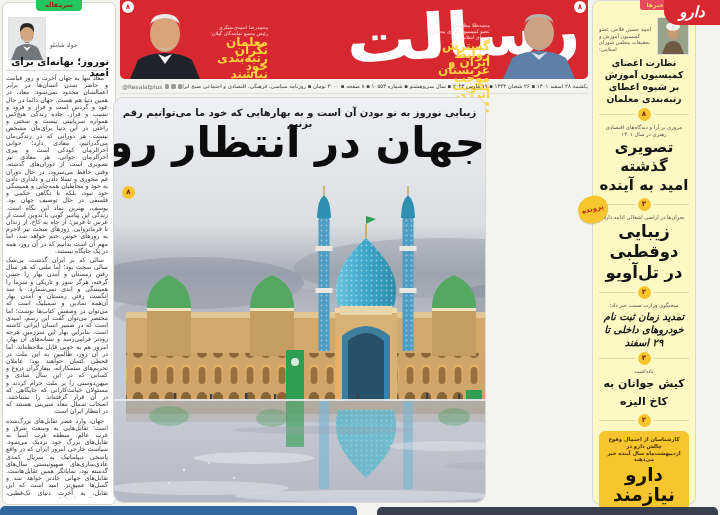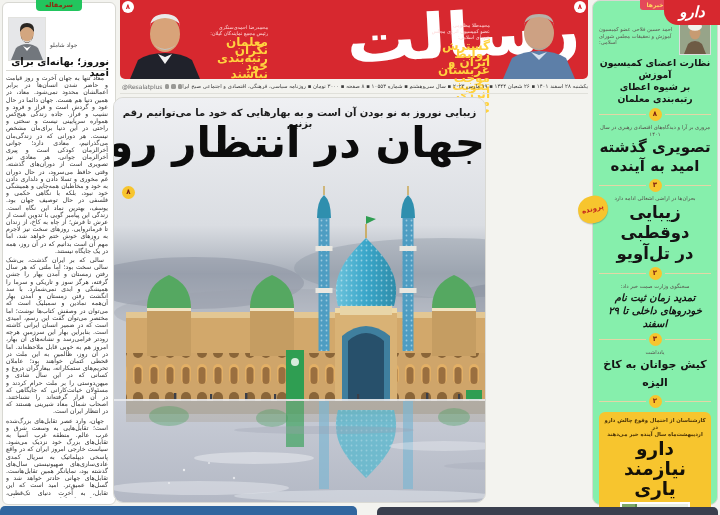--- a/index.html
+++ b/index.html
@@ -47,21 +47,21 @@
   #lead svg { position:absolute; left:0; top:0; }
   .lead-kicker { left:0; top:9px; width:100%; text-align:center; font-size:10px; font-weight:bold;
     color:#1c1c1c; direction:rtl; }
   .lead-headline { left:0; top:20px; width:100%; text-align:center; font-size:42px; font-weight:bold;
     color:#0c0c0c; direction:rtl; letter-spacing:-1px; white-space:nowrap; }
   .pbadge { width:13px; height:13px; background:#f7c52e; border-radius:50%; color:#7c1d10;
     font-size:7px; font-weight:bold; text-align:center; line-height:13px; display:inline-block; }
   .lead-badge { left:8px; top:88px; }
 
   
-  #sidebar { left:592px; top:0px; width:126px; height:505px; background:#86efac; border:1px solid #d8d8d2;
+  #sidebar { left:592px; top:0px; width:104px; height:505px; background:#fef9c3; border:1px solid #d8d8d2;
     border-radius:8px; padding:6px 6px 0 6px; direction:rtl; }
   .sb-tab { left:640px; top:0px; width:30px; height:10px; background:#e4495a; color:#ffd75e;
     font-size:6px; font-weight:bold; text-align:center; line-height:10px; border-radius:0 0 3px 3px; z-index:5; }
   #ribbon { right:0px; top:0px; width:56px; height:25px; background:#d7282f; border-radius:0 0 0 14px;
     color:#fff; font-size:15px; font-weight:bold; text-align:center; line-height:24px; overflow:hidden;
     transform-origin:top right; z-index:6; font-style:italic; }
   .sb-item { width:100%; text-align:center; }
   .sb-kicker { font-size:5.3px; color:#55514b; margin:3px 0 1px 0; line-height:6.5px; }
   .sb-headline { font-weight:bold; color:#141414; }
   .badge-row { display:flex; align-items:center; justify-content:center; gap:3px; margin:3px 0 1px 0; }

